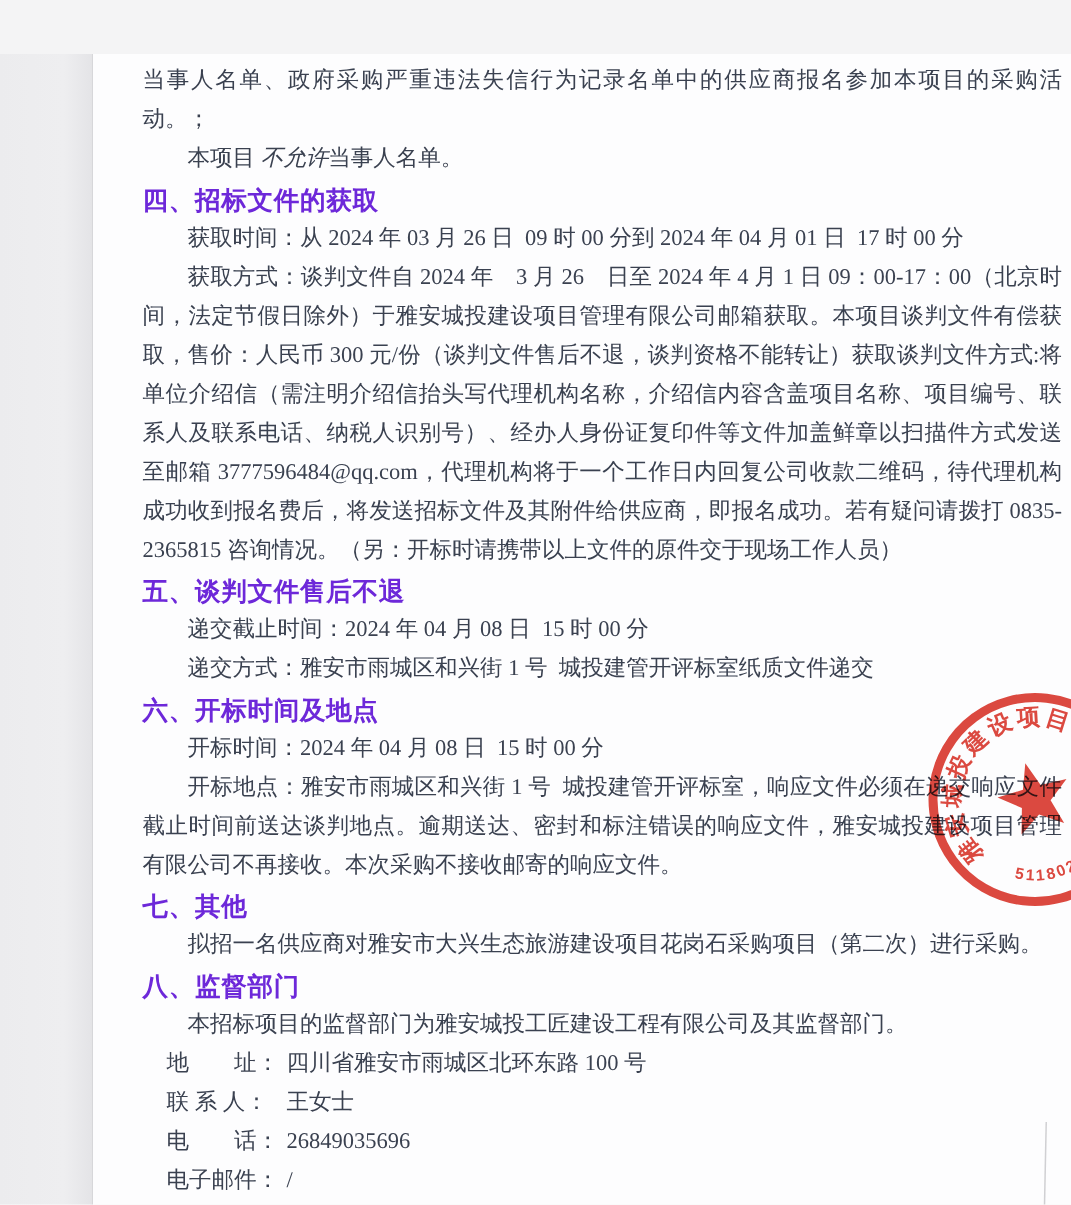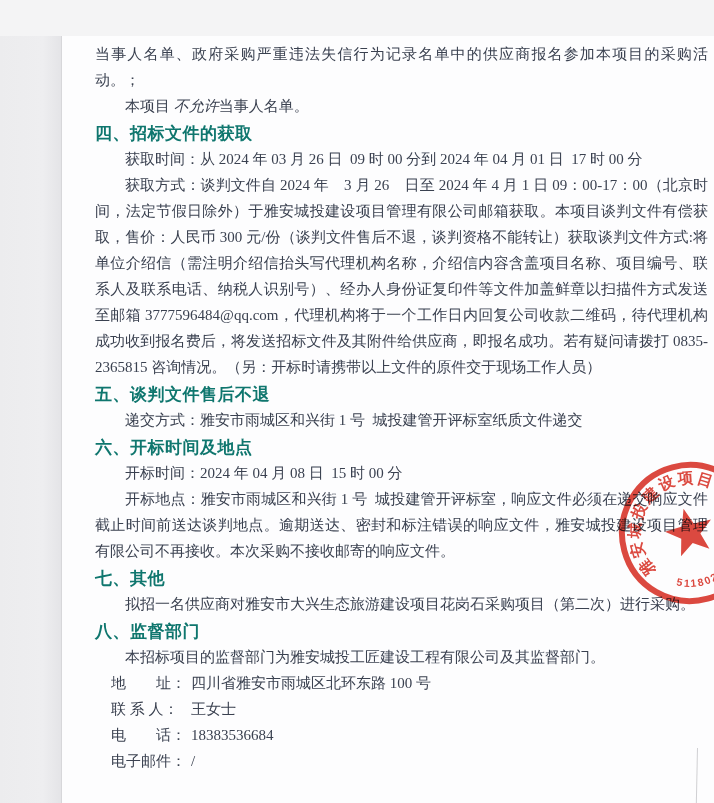--- a/index.html
+++ b/index.html
@@ -14,21 +14,21 @@
   .bottom-edge{position:absolute;left:56px;right:0;bottom:0;height:3px;background:#d3d3d6;}
   .fold-line{position:absolute;left:696px;top:712px;width:1px;height:95px;background:#b9b9bc;
              opacity:.65;transform:rotate(1.2deg);}
 
   
   .content{position:absolute;left:62px;top:0;width:650px;padding:5px 4px 0 33px;
            box-sizing:border-box;color:#3a4150;font-size:15px;line-height:26px;}
   p{margin:0;text-align:justify;}
   p.indent{text-indent:2em;}
   .sec-h{font-family:"Liberation Sans","DejaVu Sans",sans-serif;font-weight:700;
-         color:#0f766e;font-size:17px;line-height:24px;margin:3px 0 0;letter-spacing:.5px;}
+         color:#6d28d9;font-size:17px;line-height:24px;margin:3px 0 0;letter-spacing:.5px;}
   em.noslant{font-style:italic;font-family:Liberation Serif, serif;}
 
   .contact{height:26px;line-height:26px;padding-left:16px;white-space:nowrap;}
   .contact-label{display:inline-block;width:76px;}
   .contact-value{margin-left:4px;}
 
   
   .seal{position:absolute;left:615px;top:422px;width:150px;height:150px;
         mix-blend-mode:multiply;opacity:.88;pointer-events:none;}
   .seal text{font-family:"Liberation Sans","DejaVu Sans",sans-serif;font-weight:700;fill:#d93025;}
@@ -46,41 +46,42 @@
 
     <p>当事人名单、政府采购严重违法失信行为记录名单中的供应商报名参加本项目的采购活动。；</p>
 
     <p class="indent"><span>本项目 </span><em class="noslant">不允许</em><span>当事人名单。</span></p>
 
     <h2 class="sec-h">四、招标文件的获取</h2>
     <p class="indent">获取时间：从 2024 年 03 月 26 日&nbsp; 09 时 00 分到 2024 年 04 月 01 日&nbsp; 17 时 00 分</p>
     <p class="indent">获取方式：谈判文件自 2024 年　3 月 26　日至 2024 年 4 月 1 日 09：00-17：00（北京时间，法定节假日除外）于雅安城投建设项目管理有限公司邮箱获取。本项目谈判文件有偿获取，售价：人民币 300 元/份（谈判文件售后不退，谈判资格不能转让）获取谈判文件方式:将单位介绍信（需注明介绍信抬头写代理机构名称，介绍信内容含盖项目名称、项目编号、联系人及联系电话、纳税人识别号）、经办人身份证复印件等文件加盖鲜章以扫描件方式发送至邮箱 3777596484@qq.com，代理机构将于一个工作日内回复公司收款二维码，待代理机构成功收到报名费后，将发送招标文件及其附件给供应商，即报名成功。若有疑问请拨打 0835-2365815 咨询情况。（另：开标时请携带以上文件的原件交于现场工作人员）</p>
 
     <h2 class="sec-h">五、谈判文件售后不退</h2>
+    <p class="indent">递交截止时间：2024 年 04 月 08 日&nbsp; 15 时 00 分</p>
     <p class="indent">递交方式：雅安市雨城区和兴街 1 号&nbsp; 城投建管开评标室纸质文件递交</p>
 
     <h2 class="sec-h">六、开标时间及地点</h2>
     <p class="indent">开标时间：2024 年 04 月 08 日&nbsp; 15 时 00 分</p>
     <p class="indent">开标地点：雅安市雨城区和兴街 1 号&nbsp; 城投建管开评标室，响应文件必须在递交响应文件截止时间前送达谈判地点。逾期送达、密封和标注错误的响应文件，雅安城投建设项目管理有限公司不再接收。本次采购不接收邮寄的响应文件。</p>
 
     <h2 class="sec-h">七、其他</h2>
     <p class="indent">拟招一名供应商对雅安市大兴生态旅游建设项目花岗石采购项目（第二次）进行采购。</p>
 
     <h2 class="sec-h">八、监督部门</h2>
     <p class="indent">本招标项目的监督部门为雅安城投工匠建设工程有限公司及其监督部门。</p>
 
 
     <div class="contact">
       <span class="contact-label">地　　址：</span><span class="contact-value">四川省雅安市雨城区北环东路 100 号</span>
     </div>
     <div class="contact">
       <span class="contact-label">联 系 人：</span><span class="contact-value">王女士</span>
     </div>
     <div class="contact">
-      <span class="contact-label">电　　话：</span><span class="contact-value">18383536684</span>
+      <span class="contact-label">电　　话：</span><span class="contact-value">26849035696</span>
     </div>
     <div class="contact">
       <span class="contact-label">电子邮件：</span><span class="contact-value">/</span>
     </div>
   </div>
 
   <svg class="seal" viewBox="0 0 150 150">
     <g transform="rotate(-15 75 75)">
       <circle cx="75" cy="75" r="68" fill="none" stroke="#d93025" stroke-width="6"></circle>
       <defs>

